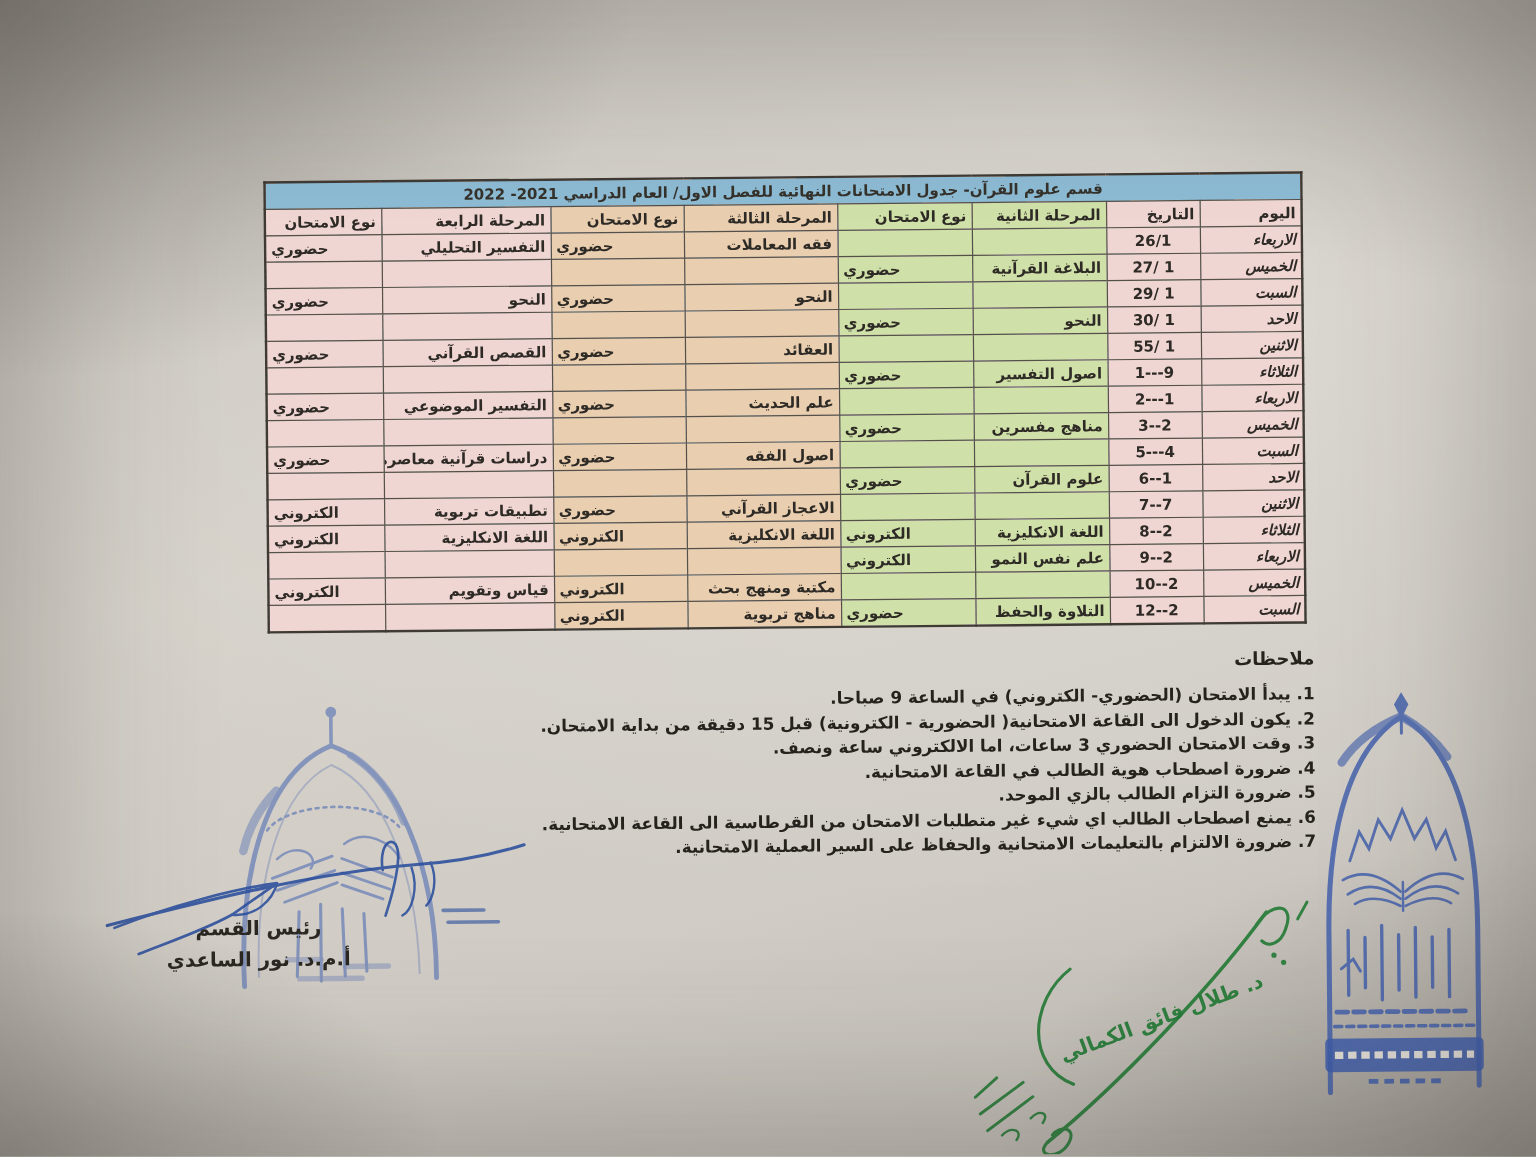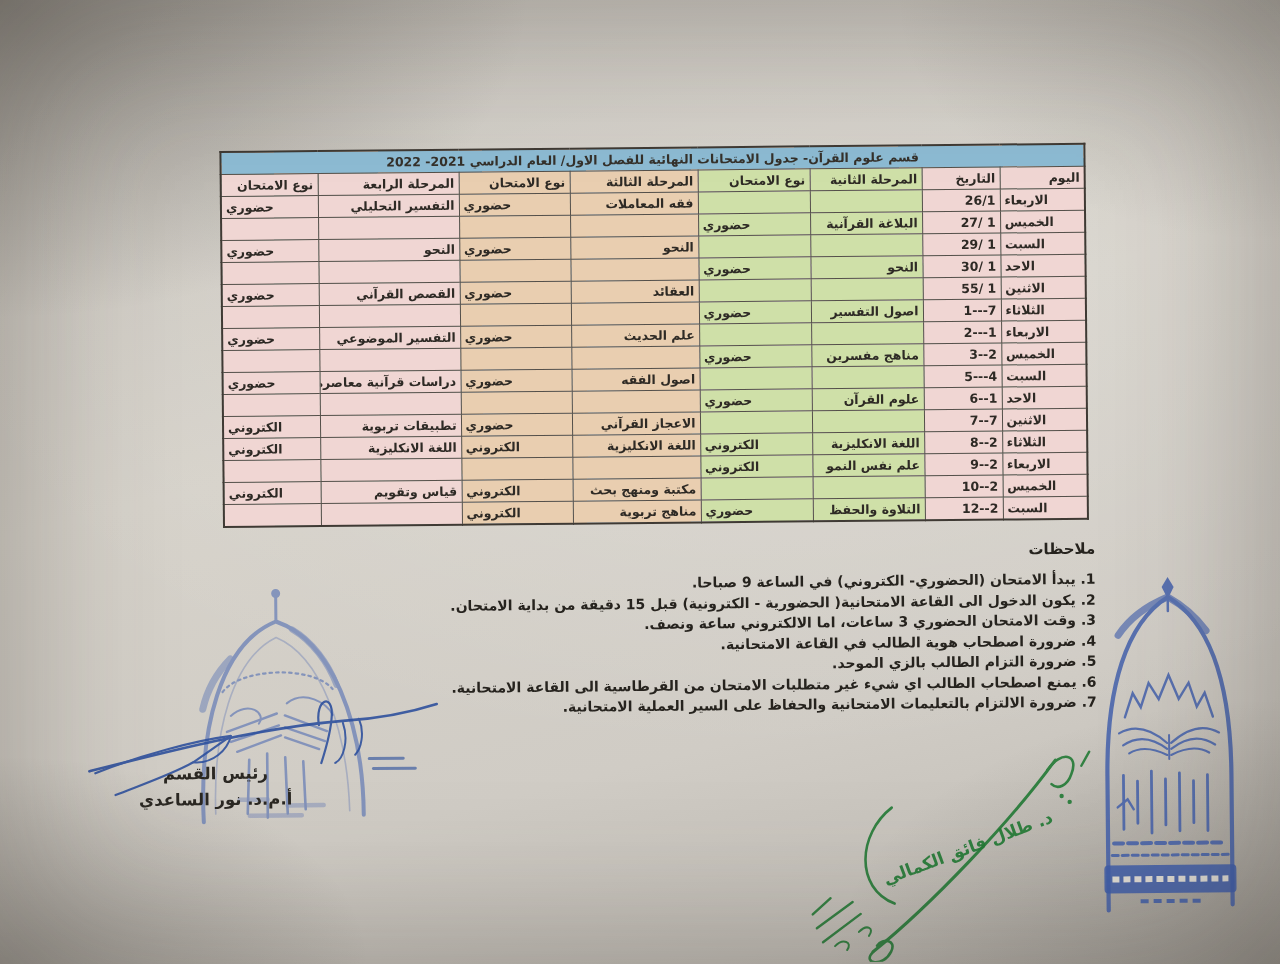--- a/index.html
+++ b/index.html
@@ -32,22 +32,22 @@
   }
   #exam-table{border:2px solid #3f3a34;}
   #title-cell{
     background:#8dbbd3;height:27px;text-align:center;
     font-size:14.5px;color:#35312b;letter-spacing:.2px;
   }
   tr.hdr th{height:25px;font-size:13px;text-align:right;}
   .bg-pink{background:#f0d6d3;}
   .bg-green{background:#cfe0a8;}
   .bg-tan{background:#e9ceb0;}
-  .c-day{text-align:left;padding-right:6px;}
-  .c-date{direction:ltr;text-align:right;padding-left:6px;margin-left:25px;}
+  .c-day{text-align:right;padding-right:6px;font-style:italic;}
+  .c-date{direction:ltr;text-align:center;padding-left:6px;margin-left:25px;}
   .c-s2,.c-s3,.c-s4{text-align:right;}
   .c-t2,.c-t3,.c-t4{text-align:left;padding-left:12px;}
 
   
   #notes{
     position:absolute;top:544px;right:186px;width:640px;
     direction:rtl;text-align:right;color:#26231e;font-weight:bold;
   }
   #notes-heading{font-size:15px;margin-bottom:11px;}
   .note-line{font-size:14px;line-height:20.5px;white-space:nowrap;}
@@ -141,21 +141,21 @@
           <td class="c-date bg-pink">55/ 1</td>
           <td class="c-s2 bg-green"></td>
           <td class="c-t2 bg-green"></td>
           <td class="c-s3 bg-tan">العقائد</td>
           <td class="c-t3 bg-tan">حضوري</td>
           <td class="c-s4 bg-pink">القصص القرآني</td>
           <td class="c-t4 bg-pink">حضوري</td>
         </tr>
         <tr>
           <td class="c-day bg-pink">الثلاثاء</td>
-          <td class="c-date bg-pink">1---7</td>
+          <td class="c-date bg-pink">1---9</td>
           <td class="c-s2 bg-green">اصول التفسير</td>
           <td class="c-t2 bg-green">حضوري</td>
           <td class="c-s3 bg-tan"></td>
           <td class="c-t3 bg-tan"></td>
           <td class="c-s4 bg-pink"></td>
           <td class="c-t4 bg-pink"></td>
         </tr>
         <tr>
           <td class="c-day bg-pink">الاربعاء</td>
           <td class="c-date bg-pink">2---1</td>

